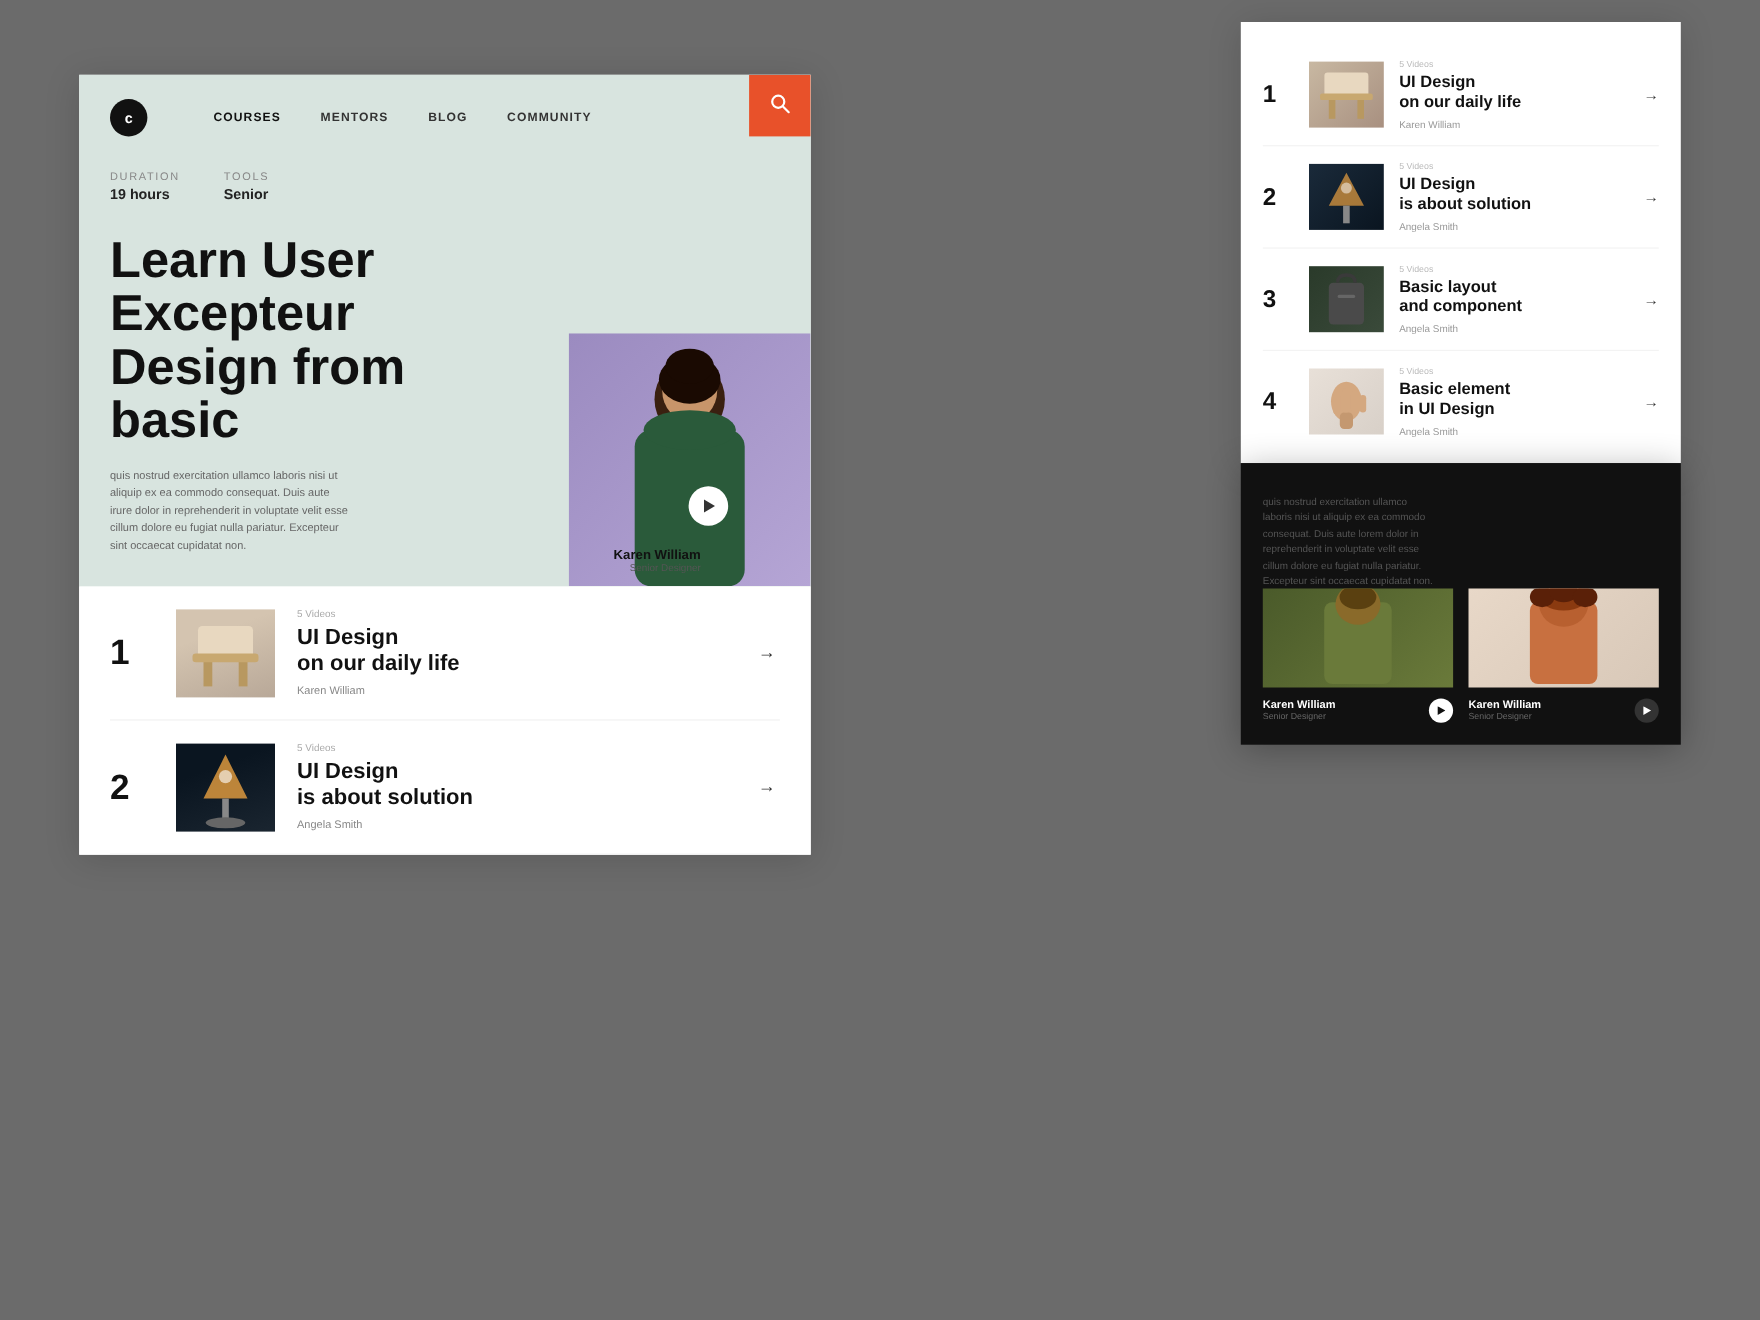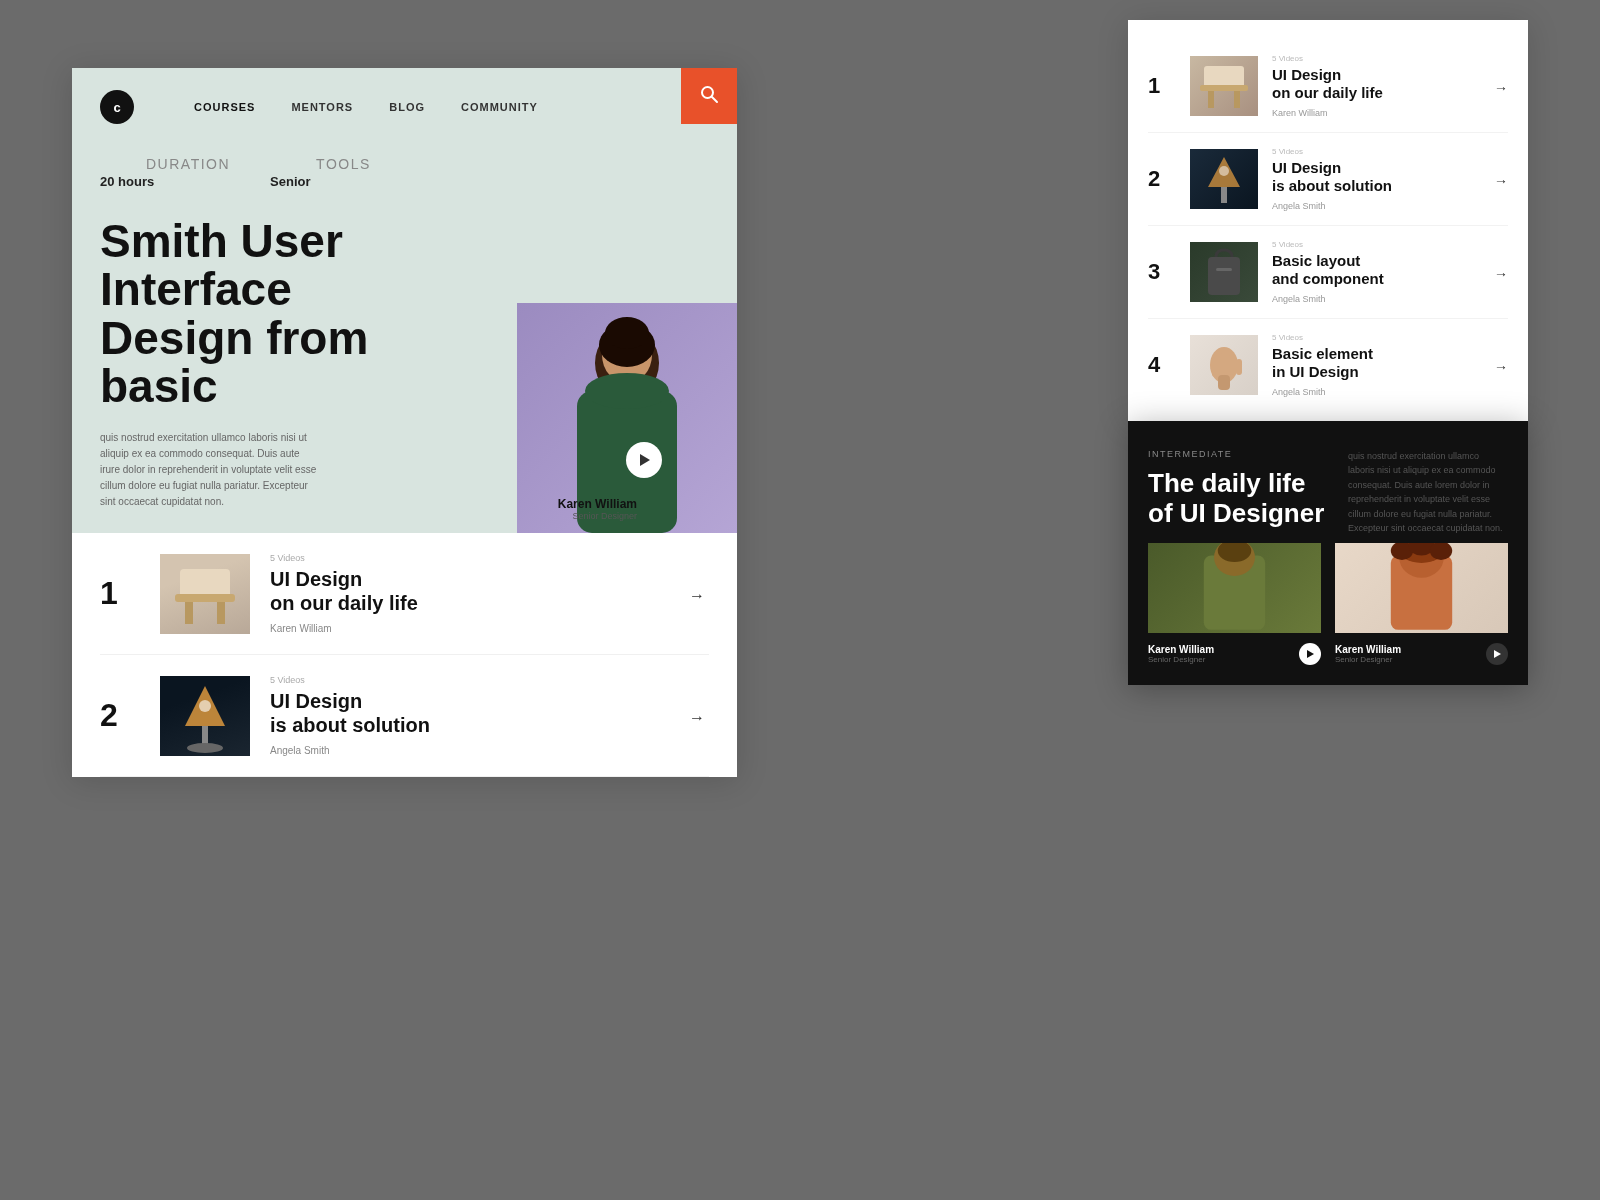--- a/index.html
+++ b/index.html
@@ -91,26 +91,25 @@
     .hero-content {
       padding: 10px 28px 0 28px;
       position: relative;
     }
 
     .meta-info {
       margin-bottom: 16px;
     }
 
     .meta-label {
-      font-size: 14px;
+      font-size: 10px;
       color: #888;
       letter-spacing: 1.5px;
       text-transform: uppercase;
       margin-bottom: 2px;
-      margin-left: 46px;
     }
 
     .meta-value {
       font-size: 13px;
       font-weight: 700;
       color: #222;
     }
 
     .meta-row {
       display: flex;
@@ -480,29 +479,29 @@
             <line x1="13" y1="13" x2="18" y2="18" stroke="white" stroke-width="2" stroke-linecap="round"></line>
           </svg>
         </span>
       </div>
     </div>
 
     <div class="hero-content">
       <div class="meta-row">
         <div class="meta-info">
           <div class="meta-label">DURATION</div>
-          <div class="meta-value">20 hours</div>
+          <div class="meta-value">19 hours</div>
         </div>
         <div class="meta-info">
           <div class="meta-label">TOOLS</div>
           <div class="meta-value">Senior</div>
         </div>
       </div>
 
-      <div class="hero-title">Smith User Interface Design from basic</div>
+      <div class="hero-title">Learn User Excepteur Design from basic</div>
 
       <div class="hero-description">quis nostrud exercitation ullamco laboris nisi ut aliquip ex ea commodo consequat. Duis aute irure dolor in reprehenderit in voluptate velit esse cillum dolore eu fugiat nulla pariatur. Excepteur sint occaecat cupidatat non.</div>
     </div>
 
     <div class="mentor-image">
       <div class="mentor-image-bg">
 
         <svg width="220" height="230" viewBox="0 0 220 230" style="position:absolute;bottom:0;">
 
           <ellipse cx="110" cy="60" rx="32" ry="35" fill="#3a2010"></ellipse>
@@ -650,24 +649,20 @@
         <div class="right-author">Angela Smith</div>
       </div>
       <div class="right-arrow">→</div>
     </div>
 
   </div>
 
   <div class="dark-card">
 
     <div class="dark-top-row">
-      <div>
-        <div class="dark-label">INTERMEDIATE</div>
-        <div class="dark-title">The daily life<br>of UI Designer</div>
-      </div>
       <div class="dark-description-right">quis nostrud exercitation ullamco laboris nisi ut aliquip ex ea commodo consequat. Duis aute lorem dolor in reprehenderit in voluptate velit esse cillum dolore eu fugiat nulla pariatur. Excepteur sint occaecat cupidatat non.</div>
     </div>
 
     <div class="video-cards-row">
 
       <div class="video-card">
         <div class="video-thumb video-thumb-1">
           <div class="video-person">
             <svg width="100%" height="90" viewBox="0 0 186 90">
               <rect x="60" y="10" width="66" height="80" rx="8" fill="#6a7a3a"></rect>

